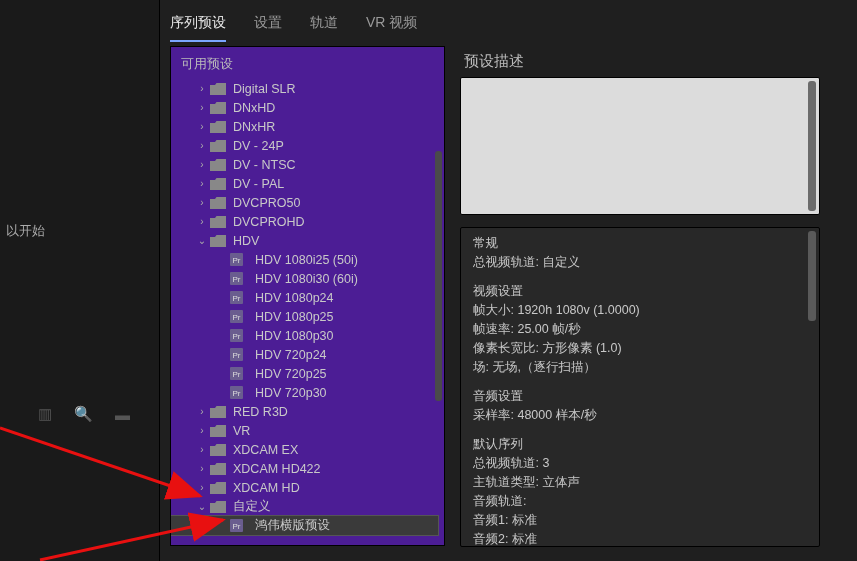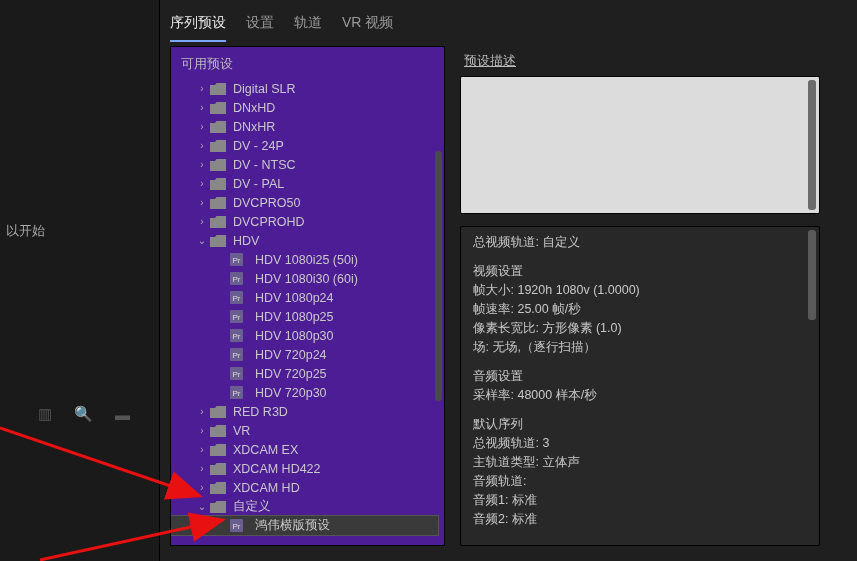--- a/index.html
+++ b/index.html
@@ -23,21 +23,21 @@
     color: #aaa; font-size: 13px;
   }
   .left-icons {
     position: absolute; left: 38px; top: 405px;
     display: flex; gap: 22px; align-items: center;
     color: #555;
   }
   .left-icons span { font-size: 15px; }
   .tabs {
     position: absolute; left: 170px; top: 14px;
-    display: flex; gap: 20px;
+    display: flex; gap: 28px;
     font-size: 14px;
     color: #999;
   }
   .tab { cursor: pointer; padding-bottom: 8px; }
   .tab.active { color: #e8e8e8; border-bottom: 2px solid #7aa6ff; }
   .presets-panel {
     position: absolute; left: 170px; top: 46px;
     width: 275px; height: 500px;
     background: #4c1d95; border: 1px solid #000;
   }
@@ -71,21 +71,21 @@
   .icon-folder svg { width: 16px; height: 12px; }
   .icon-preset {
     width: 18px; height: 14px; margin-right: 10px;
     display: inline-flex; align-items: center; justify-content: center;
   }
   .icon-preset svg { width: 13px; height: 13px; }
   .desc-panel {
     position: absolute; left: 460px; top: 46px;
     width: 370px; height: 500px;
   }
-  .desc-title { padding: 6px 4px 6px 4px; color: #bbb; font-size: 13px; text-decoration: underline; }
+  .desc-title { padding: 6px 4px 6px 4px; color: #bbb; font-size: 15px; }
   .desc-box1 {
     width: 360px; height: 138px; background: #dcdcdc; border: 1px solid #000;
     position: relative; border-radius: 2px;
   }
   .desc-box1-scroll {
     position: absolute; right: 3px; top: 3px; width: 8px; height: 130px;
     background: #6b6b6b; border-radius: 3px;
   }
   .desc-box2 {
     margin-top: 12px;
@@ -355,20 +355,21 @@
   </div>
 </div>
 
 <div class="desc-panel">
   <div class="desc-title">预设描述</div>
   <div class="desc-box1">
     <div class="desc-box1-scroll"></div>
   </div>
   <div class="desc-box2">
     <div id="desc-lines">
+        <div>常规</div>
         <div>总视频轨道: 自定义</div>
         <div style="height: 10px;">&nbsp;</div>
         <div>视频设置</div>
         <div>帧大小: 1920h 1080v (1.0000)</div>
         <div>帧速率: 25.00  帧/秒</div>
         <div>像素长宽比: 方形像素 (1.0)</div>
         <div>场: 无场,（逐行扫描）</div>
         <div style="height: 10px;">&nbsp;</div>
         <div>音频设置</div>
         <div>采样率: 48000 样本/秒</div>

